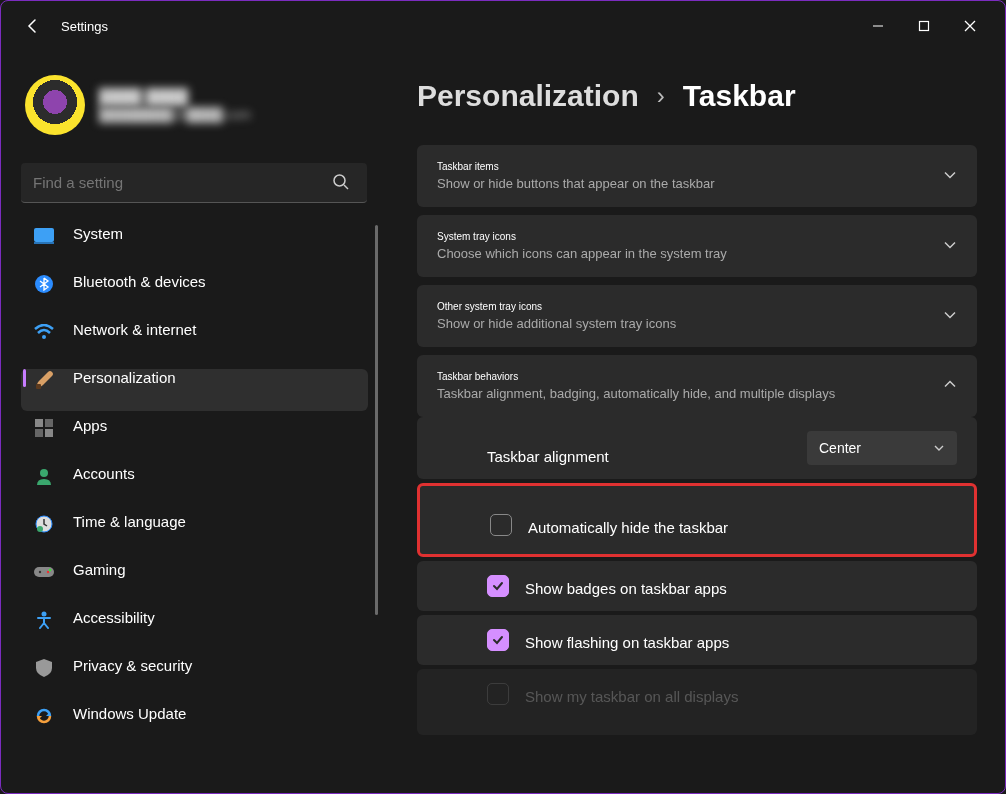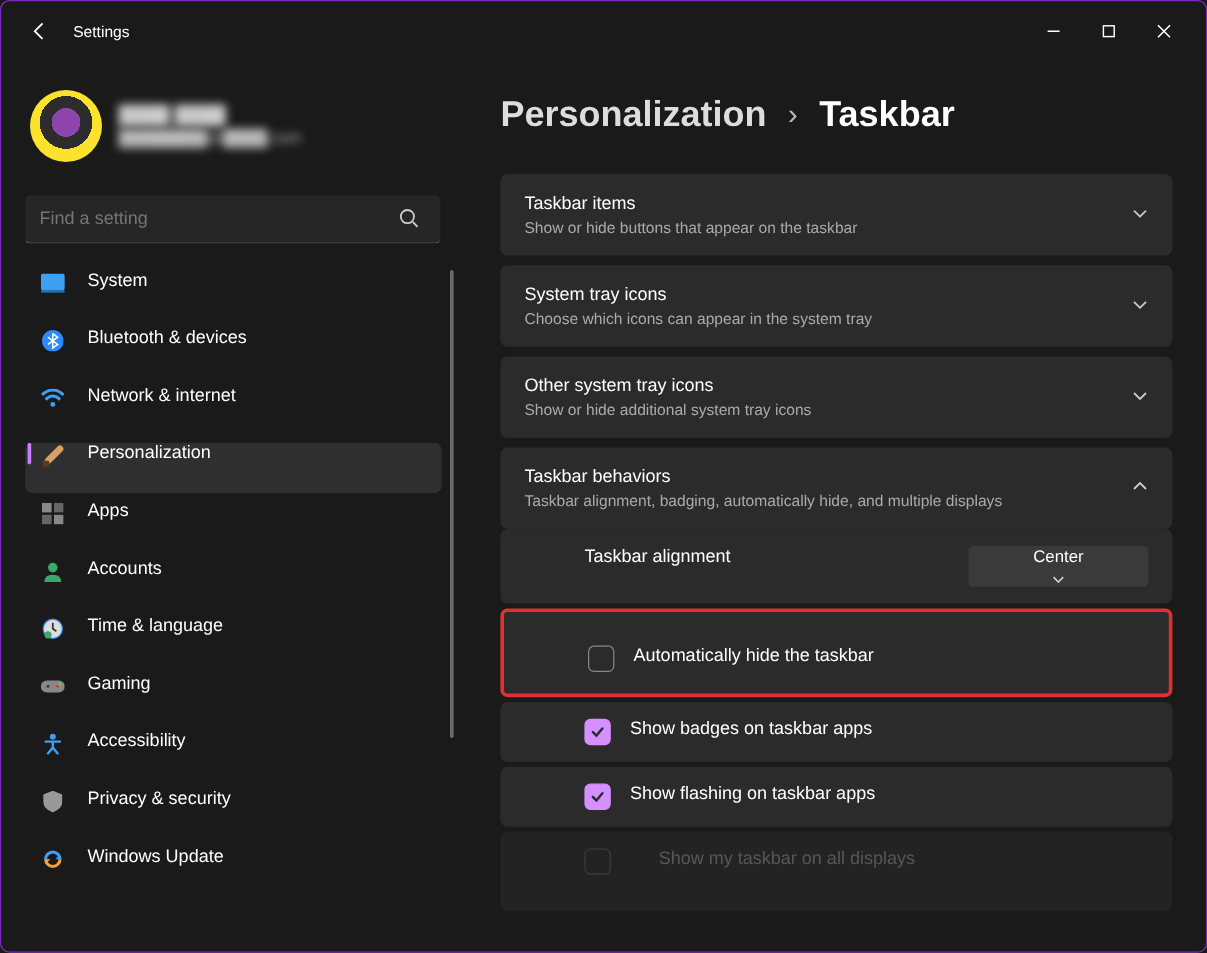--- a/index.html
+++ b/index.html
@@ -81,47 +81,47 @@
       flex: 1; padding: 28px 28px 0 36px; overflow-y: auto;
     }
     .breadcrumb { display: flex; align-items: center; gap: 18px; margin-bottom: 32px; }
     .crumb-parent { font-size: 30px; font-weight: 600; color: #ddd; }
     .crumb-sep { font-size: 24px; color: #bbb; }
     .crumb-current { font-size: 30px; font-weight: 700; }
     .panel {
       background: #2b2b2b; border-radius: 6px; padding: 16px 20px;
       margin-bottom: 8px; position: relative; cursor: pointer;
     }
-    .panel h3 { font-size: 15px; font-weight: 500; margin-bottom: 4px; }
+    .panel h3 { font-size: 10px; font-weight: 500; margin-bottom: 4px; }
     .panel p { font-size: 13px; color: #aaa; }
     .chev { position: absolute; right: 20px; top: 50%; transform: translateY(-50%); color: #ccc; }
     .behaviors { margin-bottom: 0; }
     .sub-row {
-      display: flex; align-items: flex-start; gap: 16px;
+      display: flex; align-items: flex-end; gap: 16px;
       background: #2b2b2b; border-radius: 6px;
       margin-bottom: 4px; padding: 14px 20px 14px 70px;
       font-size: 15px;
     }
     .sub-row.align { justify-content: space-between; padding-left: 70px; }
     .highlight { border: 3px solid #e03131; padding-top: 28px; padding-bottom: 18px; }
     .select-box {
       display: flex; align-items: center; justify-content: space-between;
       width: 150px; height: 34px; padding: 0 12px;
-      background: #3a3a3a; border-radius: 4px; font-size: 14px; flex-direction: column;
+      background: #3a3a3a; border-radius: 4px; font-size: 14px;
     }
     .chk {
       width: 22px; height: 22px; border-radius: 5px; border: 1.5px solid #888;
       display: flex; align-items: center; justify-content: center; flex-shrink: 0;
     }
     .chk.checked { background: #d58fff; border-color: #d58fff; }
     .chk.checked svg { color: #2b2b2b; }
     .chk.disabled { opacity: 0.5; }
     .sidebar-scroll { position: relative; }
     .sidebar-thumb { position: absolute; right: -6px; top: 0; width: 3px; height: 390px; background: #6a6a6a; border-radius: 2px; }
-    .disabled-text { color: #888; margin-left: 24px; }
+    .disabled-text { color: #888; }
   </style>
 </head>
 <body>
 
 <div class="titlebar">
   <div class="back-btn">
     <svg width="16" height="16" viewBox="0 0 16 16">
         <path d="M10 2 L4 8 L10 14" stroke="#fff" stroke-width="1.5" fill="none" stroke-linecap="round"></path>
       </svg>
   </div>

